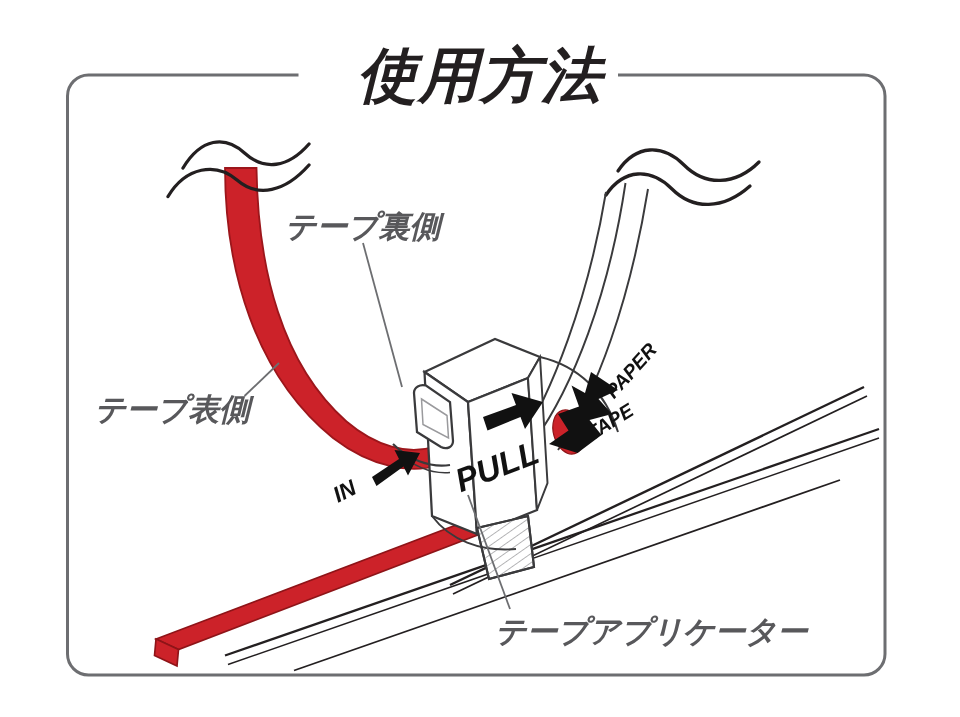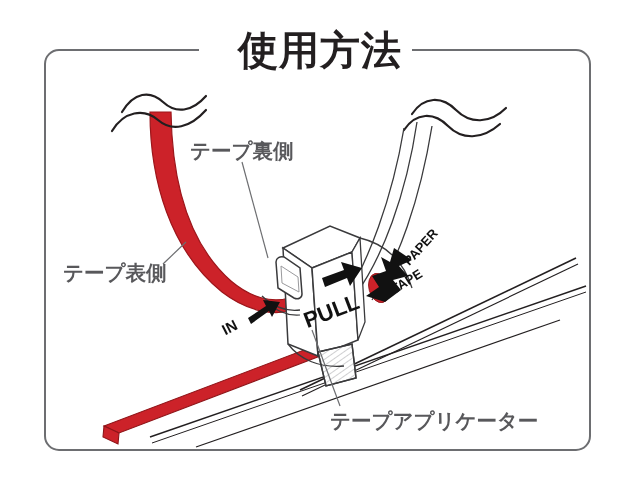--- a/index.html
+++ b/index.html
@@ -7,20 +7,21 @@
     padding: 0;
     background: #ffffff;
   }
   #stage {
     position: relative;
     width: 640px;
     height: 478px;
     background: #ffffff;
     overflow: hidden;
     font-family: "Liberation Sans", sans-serif;
+    font-style: italic;
   }
   #art {
     position: absolute;
     left: 0;
     top: 0;
   }
   .jp {
     font-family: "DejaVu Sans", sans-serif;
     font-weight: 700;
     fill: #3a3a3c;

